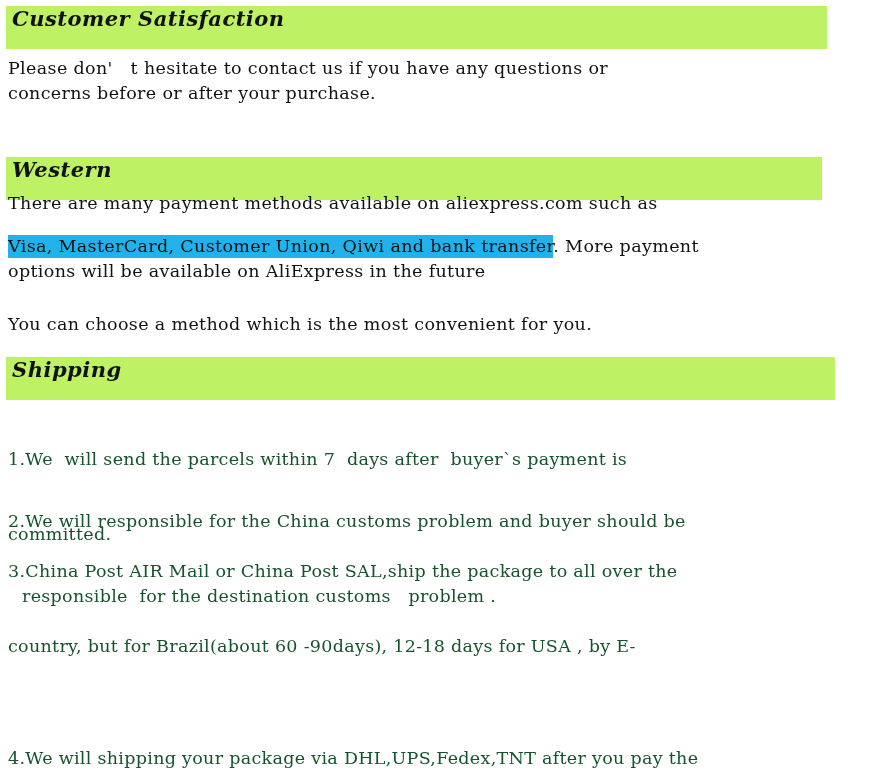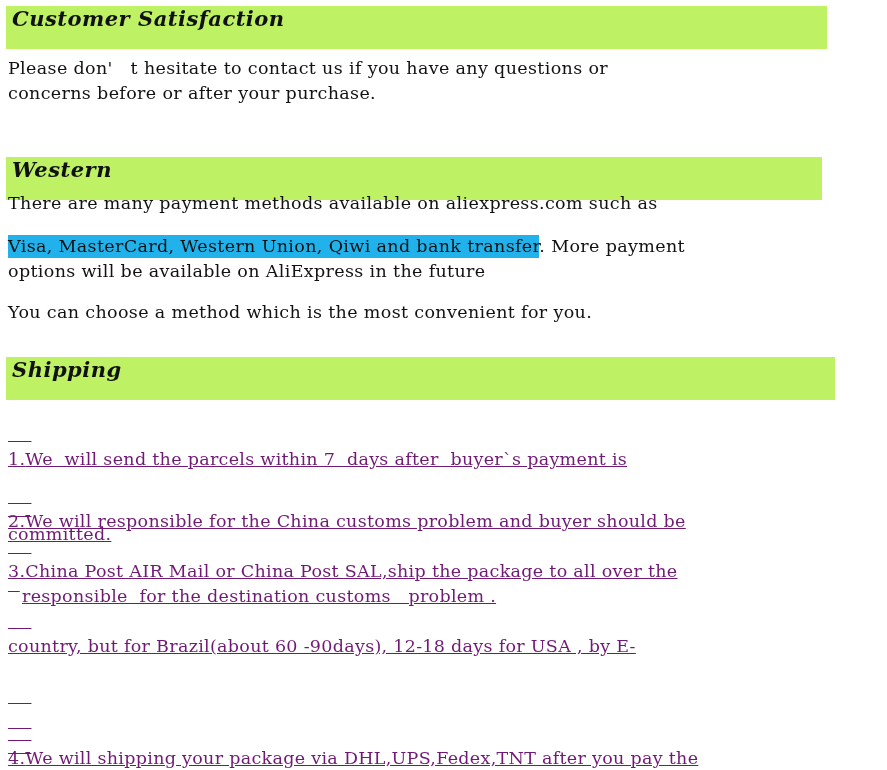--- a/index.html
+++ b/index.html
@@ -62,44 +62,43 @@
     width: 875px;
   }
 
   
   #sat-p1 { top: 45px;  width: 860px; margin-top: 11px; }
   #sat-p2 { top: 95px;  width: 860px; }
 
   
   #pay-p1 { top: 191px; width: 870px; }
   #pay-p2 { top: 234px; width: 875px; }
-  #pay-p3 { top: 300px; width: 870px; }
+  #pay-p3 { top: 312px; width: 870px; }
 
   .hl {
     background: #21B2EC;
     color: #111111;
     padding: 1px 0 2px 0;
   }
 
   
   #ship-1 { top: 397px; width: 870px; }
   #ship-2 { top: 459px; width: 880px; }
   #ship-3 { top: 509px; width: 880px; }
   #ship-4 { top: 696px; width: 880px; }
 
   .ship-item {
     position: absolute;
     left: 8px;
     font-family: "DejaVu Serif", "Liberation Serif", serif;
     font-size: 17.5px;
     line-height: 25px;
-    color: #701a75;
+    color: #14532d;
     letter-spacing: 0.3px;
     white-space: pre-wrap;
-    text-decoration: underline;
   }
 
   .num {
     
   }
 
   .indent-line {
     display: block;
     text-indent: 14px;
   }
@@ -118,21 +117,21 @@
   <div class="para" id="sat-p1">Please don'　t hesitate to contact us if you have any questions or
 concerns before or after your purchase.</div>
 
 
   <div class="section-bar" id="bar-payment">
     <span class="bar-title">Western</span>
   </div>
 
   <div class="para" id="pay-p1">There are many payment methods available on aliexpress.com such as</div>
 
-  <div class="para" id="pay-p2"><span class="hl">Visa, MasterCard, Western Union, Qiwi and bank transfer</span><span>. More payment
+  <div class="para" id="pay-p2"><span class="hl">Visa, MasterCard, Customer Union, Qiwi and bank transfer</span><span>. More payment
 options will be available on AliExpress in the future</span></div>
 
   <div class="para" id="pay-p3">You can choose a method which is the most convenient for you.</div>
 
   <div class="section-bar" id="bar-shipping">
     <span class="bar-title">Shipping</span>
   </div>
 
   <div class="ship-item" id="ship-1">
     <span class="flat-line"><span class="num">1.</span><span>We  will send the parcels within 7  days after  buyer`s payment is</span></span>

